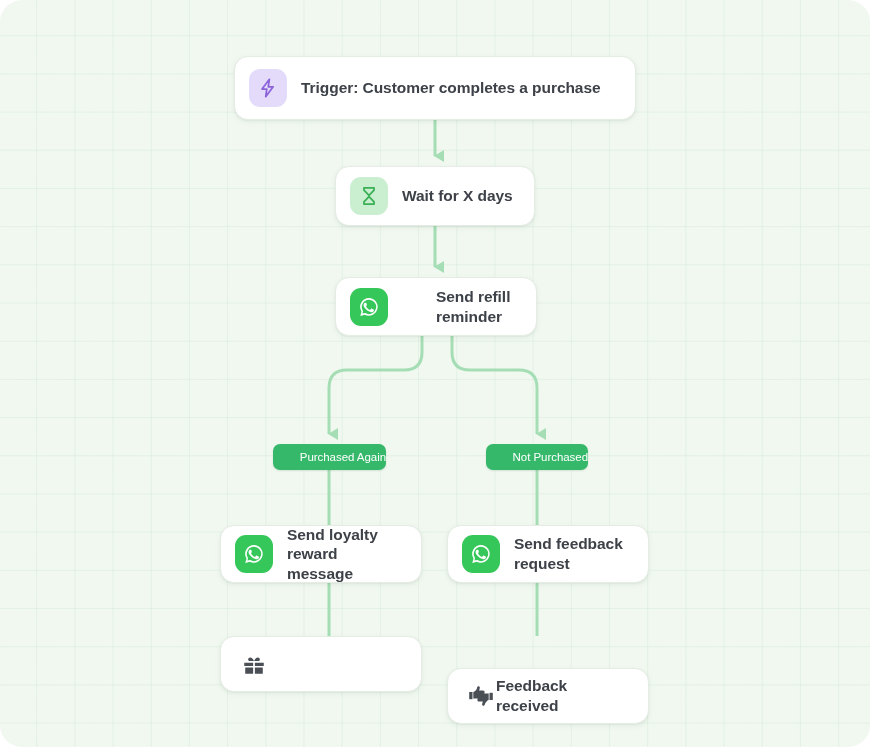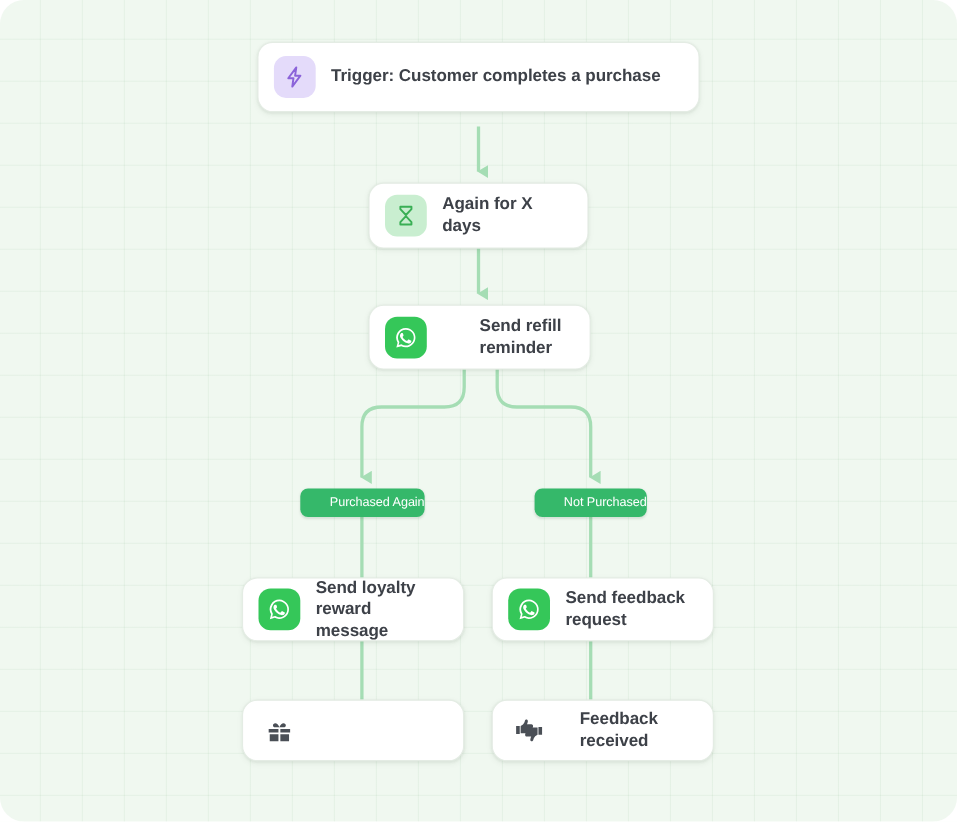--- a/index.html
+++ b/index.html
@@ -106,37 +106,37 @@
       <path d="M452,336 L452,352 Q452,370 470,370 L519,370 Q537,370 537,388 L537,434" marker-end="url(#arrowdown)"></path>
 
       <path d="M329,470 L329,525"></path>
       <path d="M537,470 L537,525"></path>
 
       <path d="M329,583 L329,636"></path>
       <path d="M537,583 L537,636"></path>
     </g>
   </svg>
 
-  <div class="node" style="left:234px; top:38px; width:402px; height:64px;">
+  <div class="node" style="left:234px; top:56px; width:402px; height:64px;">
     <span class="node-icon trigger">
       <svg width="22" height="22" viewBox="0 0 24 24" fill="none" stroke="#8b63d9" stroke-width="1.9" stroke-linejoin="round" stroke-linecap="round">
         <path d="M13.5 2.5 L5.5 13.2 h5.2 l-1.2 8.3 8.1 -10.8 h-5.3 z"></path>
       </svg>
     </span>
     <span class="node-label">Trigger: Customer completes a purchase</span>
   </div>
 
   <div class="node" style="left:335px; top:166px; width:200px; height:60px;">
     <span class="node-icon wait">
       <svg width="22" height="22" viewBox="0 0 24 24" fill="none" stroke="#3aaf55" stroke-width="1.9" stroke-linejoin="round" stroke-linecap="round">
         <path d="M6.5 3.2 h11 v2.4 L12 11.4 6.5 5.6 z"></path>
         <path d="M6.5 20.8 h11 v-2.4 L12 12.6 6.5 18.4 z"></path>
       </svg>
     </span>
-    <span class="node-label">Again for X days</span>
+    <span class="node-label">Wait for X days</span>
   </div>
 
   <div class="node" style="left:335px; top:277px; width:202px; height:59px;gap:48px;">
     <span class="node-icon whatsapp">
       <svg width="24" height="24" viewBox="0 0 24 24">
         <path fill="#ffffff" d="M12 3.1a8.8 8.8 0 0 0-7.5 13.4L3.3 20.9l4.5-1.2A8.8 8.8 0 1 0 12 3.1zm0 1.6a7.2 7.2 0 1 1-3.7 13.4l-.3-.2-2.6.7.7-2.6-.2-.3A7.2 7.2 0 0 1 12 4.7z"></path>
         <path fill="#ffffff" d="M9.3 8.1c-.2-.4-.4-.4-.6-.4h-.5c-.2 0-.5.1-.7.4-.3.3-.9.9-.9 2.1s.9 2.4 1.1 2.6c.1.2 1.8 2.8 4.4 3.8 2.1.8 2.6.7 3 .6.5 0 1.5-.6 1.7-1.2.2-.6.2-1.1.2-1.2-.1-.1-.2-.2-.5-.3l-1.8-.9c-.2-.1-.4-.1-.6.1l-.8 1c-.1.2-.3.2-.5.1-.3-.1-1.2-.4-2.2-1.4-.8-.7-1.4-1.6-1.5-1.9-.2-.3 0-.4.1-.5l.4-.5c.1-.2.2-.3.2-.5.1-.2 0-.3 0-.5l-.5-1.4z"></path>
       </svg>
     </span>
     <span class="node-label">Send refill reminder</span>
@@ -174,21 +174,21 @@
 
   <div class="node" style="left:220px; top:636px; width:202px; height:56px; padding-left:18px; gap:18px;">
     <span class="node-icon bare">
       <svg width="26" height="26" viewBox="0 0 24 24" fill="#4a4f56">
         <path d="M3 10.8h8.2v3.0H3zM12.8 10.8H21v3.0h-8.2zM3.9 15.2h7.3V21H3.9zM12.8 15.2h7.3V21h-7.3z"></path>
         <path d="M12 9.3c-.9-2.0-2.1-3.3-3.5-3.3-1.1 0-1.9.8-1.9 1.8 0 .9.7 1.5 1.7 1.5zM12 9.3c.9-2.0 2.1-3.3 3.5-3.3 1.1 0 1.9.8 1.9 1.8 0 .9-.7 1.5-1.7 1.5z"></path>
       </svg>
     </span>
   </div>
 
-  <div class="node" style="left:447px; top:636px; width:202px; height:56px; padding-left:18px; gap:31px;">
+  <div class="node" style="left:447px; top:668px; width:202px; height:56px; padding-left:18px; gap:0;">
     <span class="node-icon bare">
       <svg width="28" height="26" viewBox="0 0 28 26" fill="#4a4f56">
         <path d="M2.2 9.0h3.3v7.2H2.2z"></path>
         <path d="M6.3 9.0c1.6-.6 2.9-2.0 3.6-3.6.3-.8.3-1.9 1.2-2.2.9-.3 1.8.4 1.8 1.4 0 .9-.5 1.9-.8 2.8h4.0c1.0 0 1.7.9 1.5 1.9l-1.1 4.8c-.2.9-1.0 1.5-1.9 1.5H6.3z"></path>
         <path d="M22.5 17.0h3.3V9.8h-3.3z"></path>
         <path d="M21.7 17.0c-1.6.6-2.9 2.0-3.6 3.6-.3.8-.3 1.9-1.2 2.2-.9.3-1.8-.4-1.8-1.4 0-.9.5-1.9.8-2.8h-4.0c-1.0 0-1.7-.9-1.5-1.9l1.1-4.8c.2-.9 1.0-1.5 1.9-1.5h8.3z"></path>
       </svg>
     </span>
     <span class="node-label">Feedback received</span>
   </div>

